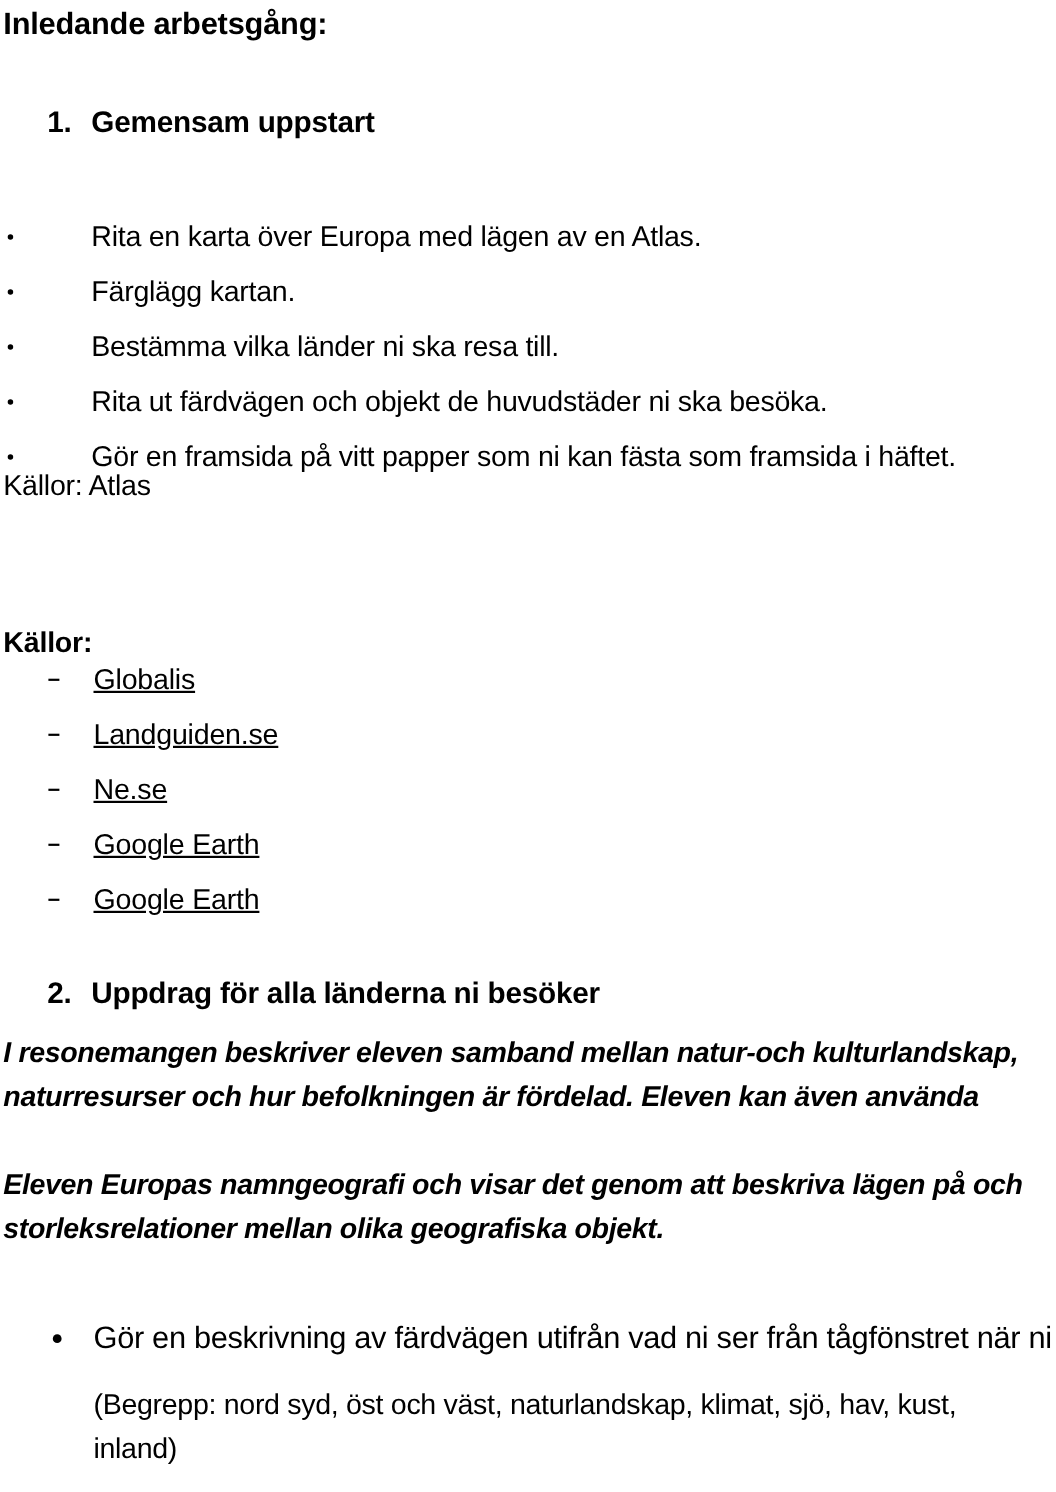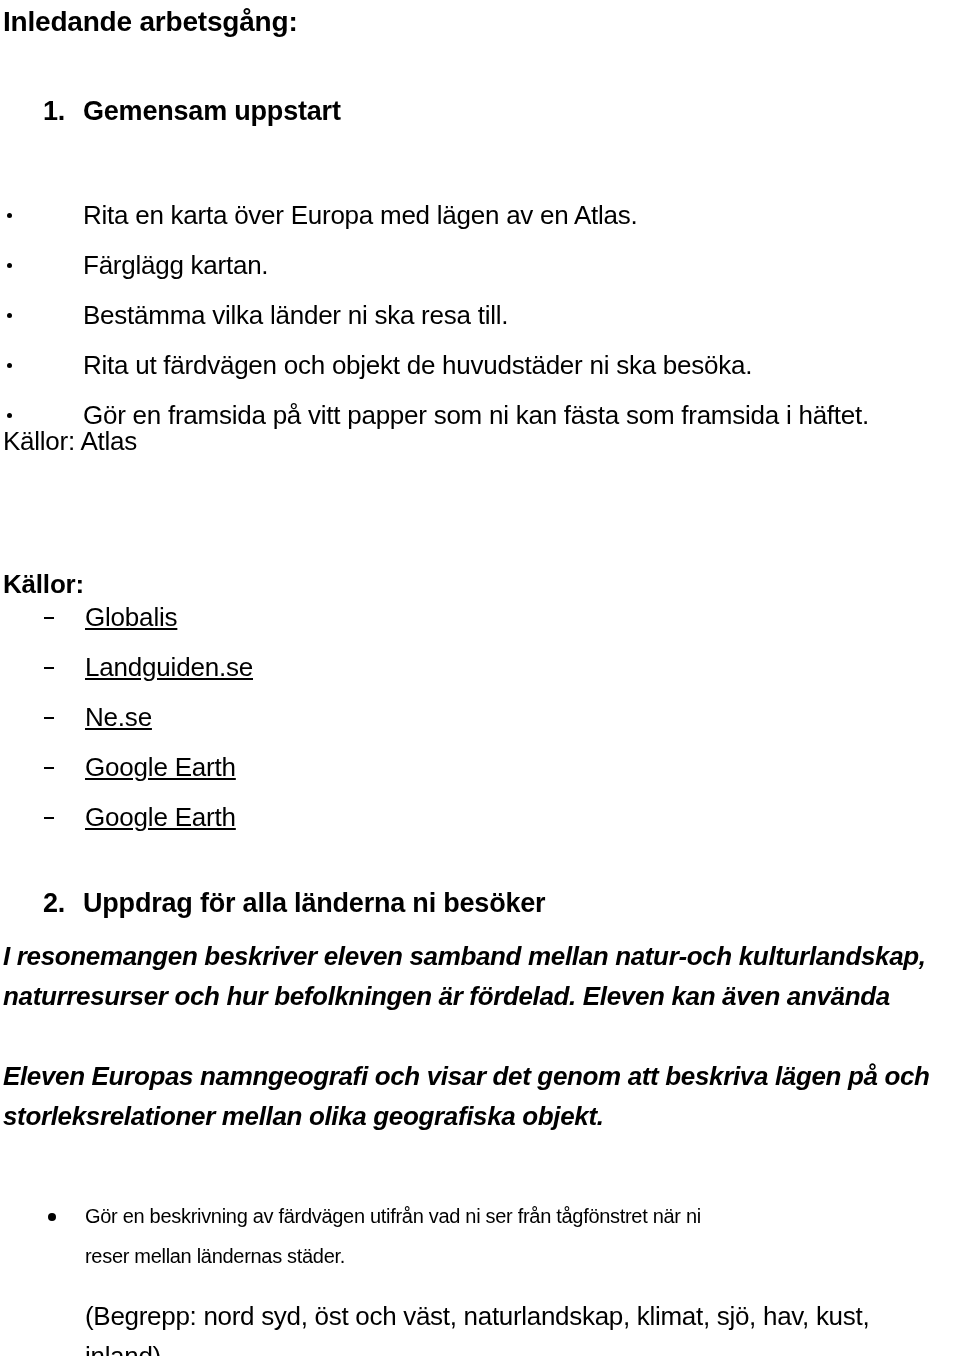--- a/index.html
+++ b/index.html
@@ -181,21 +181,21 @@
 
   
   #final-block {
     position: absolute;
     top: 1196px;
     left: 0;
     width: 960px;
   }
   .final-bullet {
     position: relative;
-    font-size: 20px;
+    font-size: 28px;
     line-height: 40px;
     letter-spacing: -0.3px;
   }
   .final-bullet .bigdot {
     position: absolute;
     left: 48px;
     top: 17px;
     width: 8px;
     height: 8px;
     border-radius: 50%;
@@ -293,21 +293,20 @@
 
   <div class="italic-para" id="italic-para-2">
     <span class="iline">Eleven Europas namngeografi och visar det genom att beskriva lägen på och</span>
     <span class="iline">storleksrelationer mellan olika geografiska objekt.</span>
   </div>
 
   <div id="final-block">
     <div class="final-bullet">
       <span class="bigdot"></span>
       <span class="fline">Gör en beskrivning av färdvägen utifrån vad ni ser från tågfönstret när ni</span>
-      <span class="fline">reser mellan ländernas städer.</span>
     </div>
     <div class="final-note">
       <span class="fline">(Begrepp: nord syd, öst och väst, naturlandskap, klimat, sjö, hav, kust,</span>
       <span class="fline">inland)</span>
     </div>
   </div>
 
 </div>
 
 </body></html>

